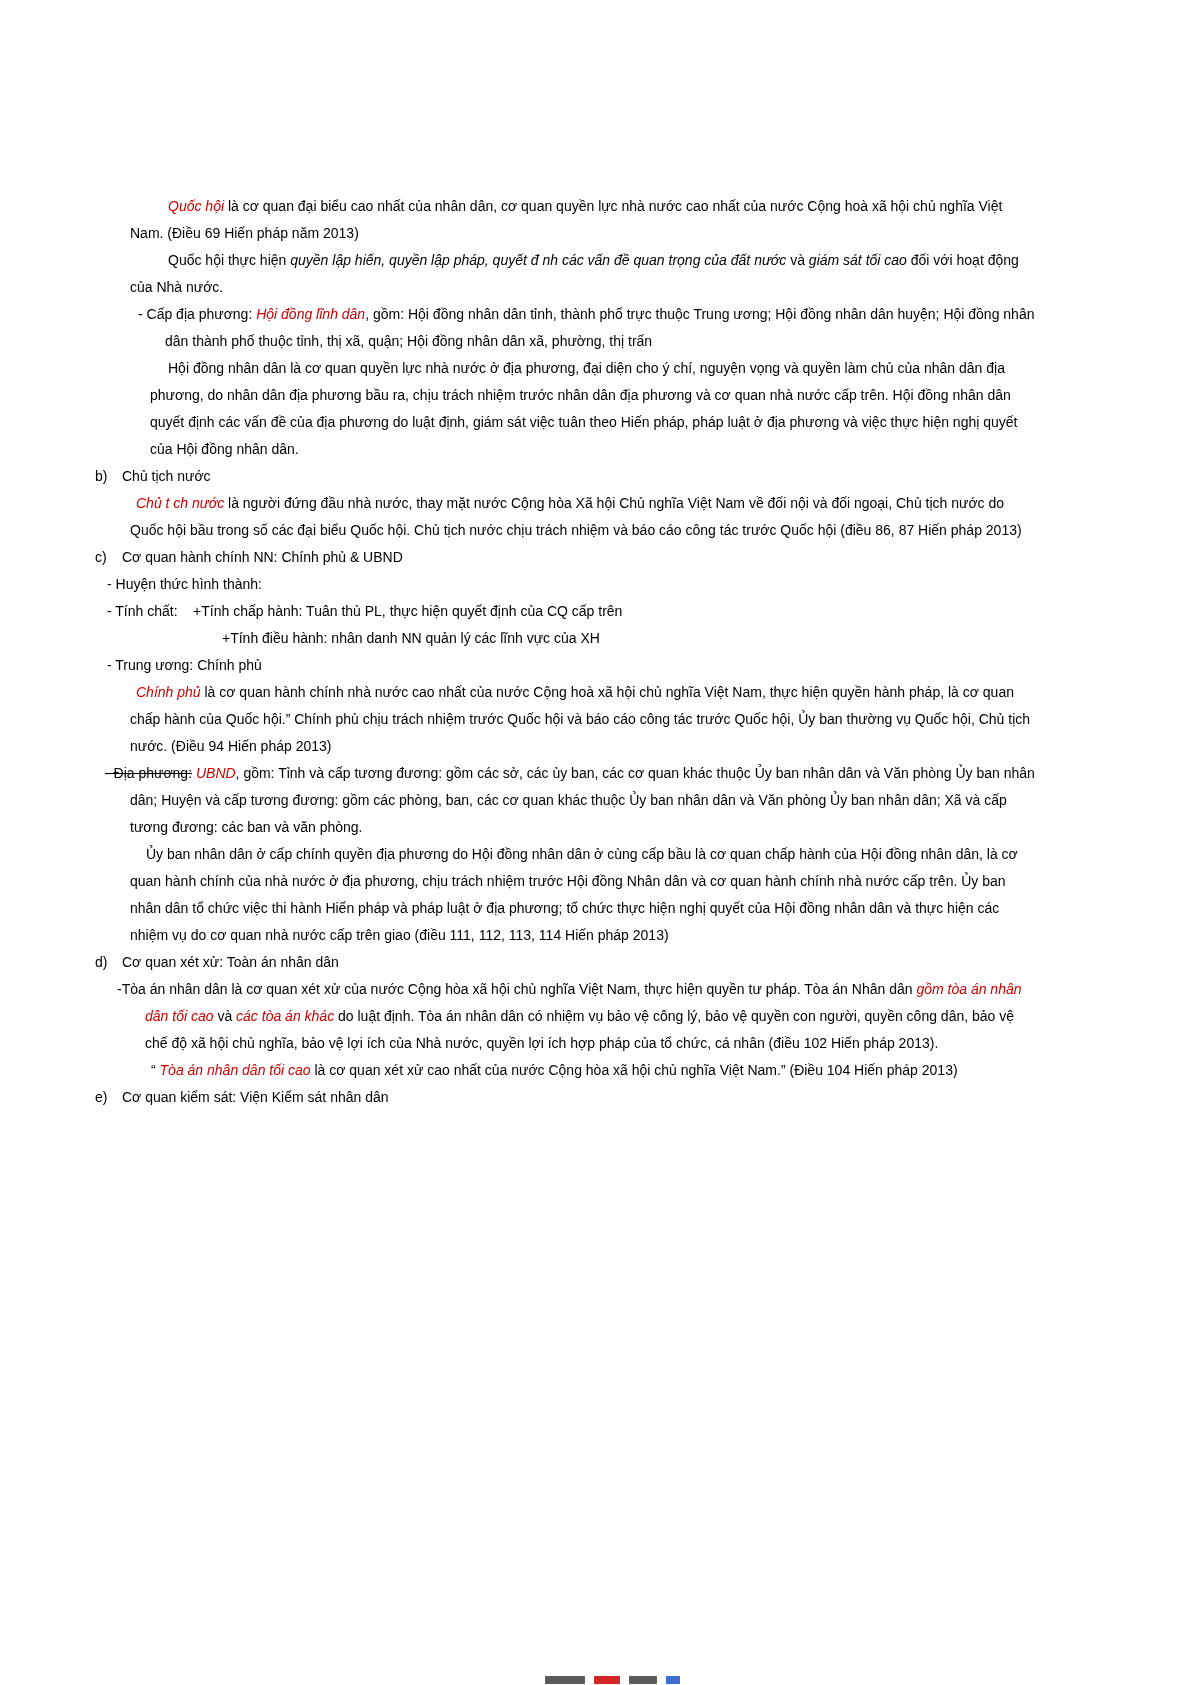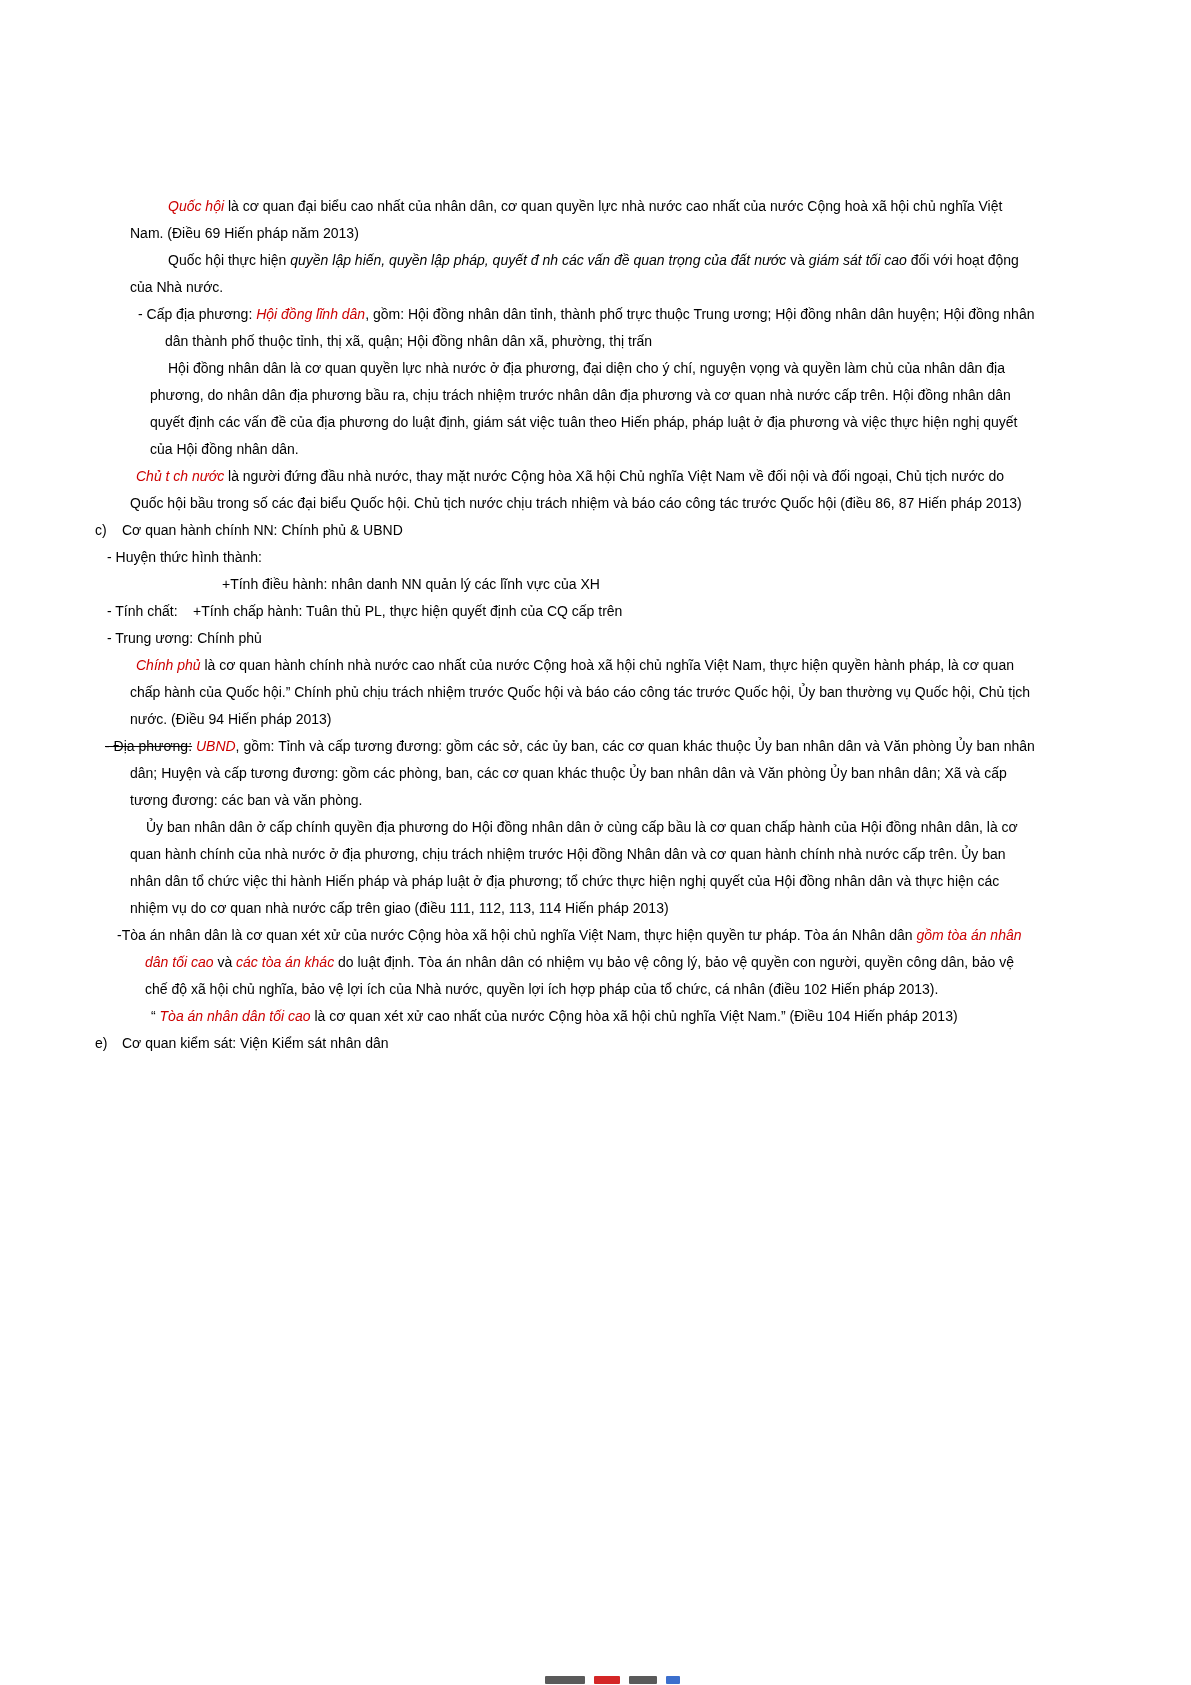--- a/index.html
+++ b/index.html
@@ -55,29 +55,31 @@
   }
 </style>
 </head>
 <body style="background: rgb(255, 255, 255);">
 
 <div class="doc">
     <div class="para" style="margin-left: 35px; text-indent: 38px;"><span class="run red-italic">Quốc hội </span><span class="run normal">là cơ quan đại biểu cao nhất của nhân dân, cơ quan quyền lực nhà nước cao nhất của nước Cộng hoà xã hội chủ nghĩa Việt Nam. (Điều 69 Hiến pháp năm 2013)</span></div>
     <div class="para" style="margin-left: 35px; text-indent: 38px;"><span class="run normal">Quốc hội thực hiện </span><span class="run italic">quyền lập hiến, quyền lập pháp, quyết đ nh các vấn đề quan trọng của đất nước</span><span class="run normal"> và </span><span class="run italic">giám sát tối cao</span><span class="run normal"> đối với hoạt động của Nhà nước.</span></div>
     <div class="para" style="margin-left: 70px; text-indent: -27px;"><span class="run normal">- Cấp địa phương: </span><span class="run red-italic">Hội đồng lĩnh dân</span><span class="run normal">, gồm: Hội đồng nhân dân tỉnh, thành phố trực thuộc Trung ương; Hội đồng nhân dân huyện; Hội đồng nhân dân thành phố thuộc tỉnh, thị xã, quận; Hội đồng nhân dân xã, phường, thị trấn</span></div>
     <div class="para" style="margin-left: 55px; text-indent: 18px;"><span class="run normal">Hội đồng nhân dân là cơ quan quyền lực nhà nước ở địa phương, đại diện cho ý chí, nguyện vọng và quyền làm chủ của nhân dân địa phương, do nhân dân địa phương bầu ra, chịu trách nhiệm trước nhân dân địa phương và cơ quan nhà nước cấp trên. Hội đồng nhân dân quyết định các vấn đề của địa phương do luật định, giám sát việc tuân theo Hiến pháp, pháp luật ở địa phương và việc thực hiện nghị quyết của Hội đồng nhân dân.</span></div>
+    <div class="para" style="margin-left: 0px; text-indent: 0px;"><span class="marker">b)</span><span class="run normal">Chủ tịch nước</span></div>
     <div class="para" style="margin-left: 35px; text-indent: 6px;"><span class="run red-italic">Chủ t ch nước </span><span class="run normal">là người đứng đầu nhà nước, thay mặt nước Cộng hòa Xã hội Chủ nghĩa Việt Nam về đối nội và đối ngoại, Chủ tịch nước do Quốc hội bầu trong số các đại biểu Quốc hội. Chủ tịch nước chịu trách nhiệm và báo cáo công tác trước Quốc hội (điều 86, 87 Hiến pháp 2013)</span></div>
     <div class="para" style="margin-left: 0px; text-indent: 0px;"><span class="marker">c)</span><span class="run normal">Cơ quan hành chính NN: Chính phủ &amp; UBND</span></div>
     <div class="para" style="margin-left: 12px; text-indent: 0px;"><span class="run normal">- Huyện thức hình thành:</span></div>
+    <div class="para" style="margin-left: 12px; text-indent: 0px;"><span class="run normal">- Tính chất:    +Tính chấp hành: Tuân thủ PL, thực hiện quyết định của CQ cấp trên</span></div>
     <div class="para" style="margin-left: 127px; text-indent: 0px;"><span class="run normal">+Tính điều hành: nhân danh NN quản lý các lĩnh vực của XH</span></div>
-    <div class="para" style="margin-left: 12px; text-indent: 0px;"><span class="run normal">- Tính chất:    +Tính chấp hành: Tuân thủ PL, thực hiện quyết định của CQ cấp trên</span></div>
     <div class="para" style="margin-left: 12px; text-indent: 0px;"><span class="run normal">- Trung ương: Chính phủ</span></div>
     <div class="para" style="margin-left: 35px; text-indent: 6px;"><span class="run red-italic">Chính phủ </span><span class="run normal">là cơ quan hành chính nhà nước cao nhất của nước Cộng hoà xã hội chủ nghĩa Việt Nam, thực hiện quyền hành pháp, là cơ quan chấp hành của Quốc hội.” Chính phủ chịu trách nhiệm trước Quốc hội và báo cáo công tác trước Quốc hội, Ủy ban thường vụ Quốc hội, Chủ tịch nước. (Điều 94 Hiến pháp 2013)</span></div>
     <div class="para" style="margin-left: 35px; text-indent: -25px;"><span class="run strike">- Địa phương:</span><span class="run normal"> </span><span class="run red-italic">UBND</span><span class="run normal">, gồm: Tỉnh và cấp tương đương: gồm các sở, các ủy ban, các cơ quan khác thuộc Ủy ban nhân dân và Văn phòng Ủy ban nhân dân; Huyện và cấp tương đương: gồm các phòng, ban, các cơ quan khác thuộc Ủy ban nhân dân và Văn phòng Ủy ban nhân dân; Xã và cấp tương đương: các ban và văn phòng.</span></div>
     <div class="para" style="margin-left: 35px; text-indent: 16px;"><span class="run normal">Ủy ban nhân dân ở cấp chính quyền địa phương do Hội đồng nhân dân ở cùng cấp bầu là cơ quan chấp hành của Hội đồng nhân dân, là cơ quan hành chính của nhà nước ở địa phương, chịu trách nhiệm trước Hội đồng Nhân dân và cơ quan hành chính nhà nước cấp trên. Ủy ban nhân dân tổ chức việc thi hành Hiến pháp và pháp luật ở địa phương; tổ chức thực hiện nghị quyết của Hội đồng nhân dân và thực hiện các nhiệm vụ do cơ quan nhà nước cấp trên giao (điều 111, 112, 113, 114 Hiến pháp 2013)</span></div>
+    <div class="para" style="margin-left: 0px; text-indent: 0px;"><span class="marker">d)</span><span class="run normal">Cơ quan xét xử: Toàn án nhân dân</span></div>
     <div class="para" style="margin-left: 50px; text-indent: -28px;"><span class="run normal">-Tòa án nhân dân là cơ quan xét xử của nước Cộng hòa xã hội chủ nghĩa Việt Nam, thực hiện quyền tư pháp. Tòa án Nhân dân </span><span class="run red-italic">gồm tòa án nhân dân tối cao</span><span class="run normal"> và </span><span class="run red-italic">các tòa án khác</span><span class="run normal"> do luật định. Tòa án nhân dân có nhiệm vụ bảo vệ công lý, bảo vệ quyền con người, quyền công dân, bảo vệ chế độ xã hội chủ nghĩa, bảo vệ lợi ích của Nhà nước, quyền lợi ích hợp pháp của tổ chức, cá nhân (điều 102 Hiến pháp 2013).</span></div>
     <div class="para" style="margin-left: 50px; text-indent: 6px;"><span class="run normal">“ </span><span class="run red-italic">Tòa án nhân dân tối cao </span><span class="run normal">là cơ quan xét xử cao nhất của nước Cộng hòa xã hội chủ nghĩa Việt Nam.” (Điều 104 Hiến pháp 2013)</span></div>
     <div class="para" style="margin-left: 0px; text-indent: 0px;"><span class="marker">e)</span><span class="run normal">Cơ quan kiểm sát: Viện Kiểm sát nhân dân</span></div>
   </div>
 
 <div class="bottom-frag">
     <span class="frag" style="background: rgb(61, 61, 61); width: 40px;"></span>
     <span class="frag" style="background: rgb(204, 0, 0); width: 26px;"></span>
     <span class="frag" style="background: rgb(61, 61, 61); width: 28px;"></span>
     <span class="frag" style="background: rgb(26, 86, 196); width: 14px;"></span>

